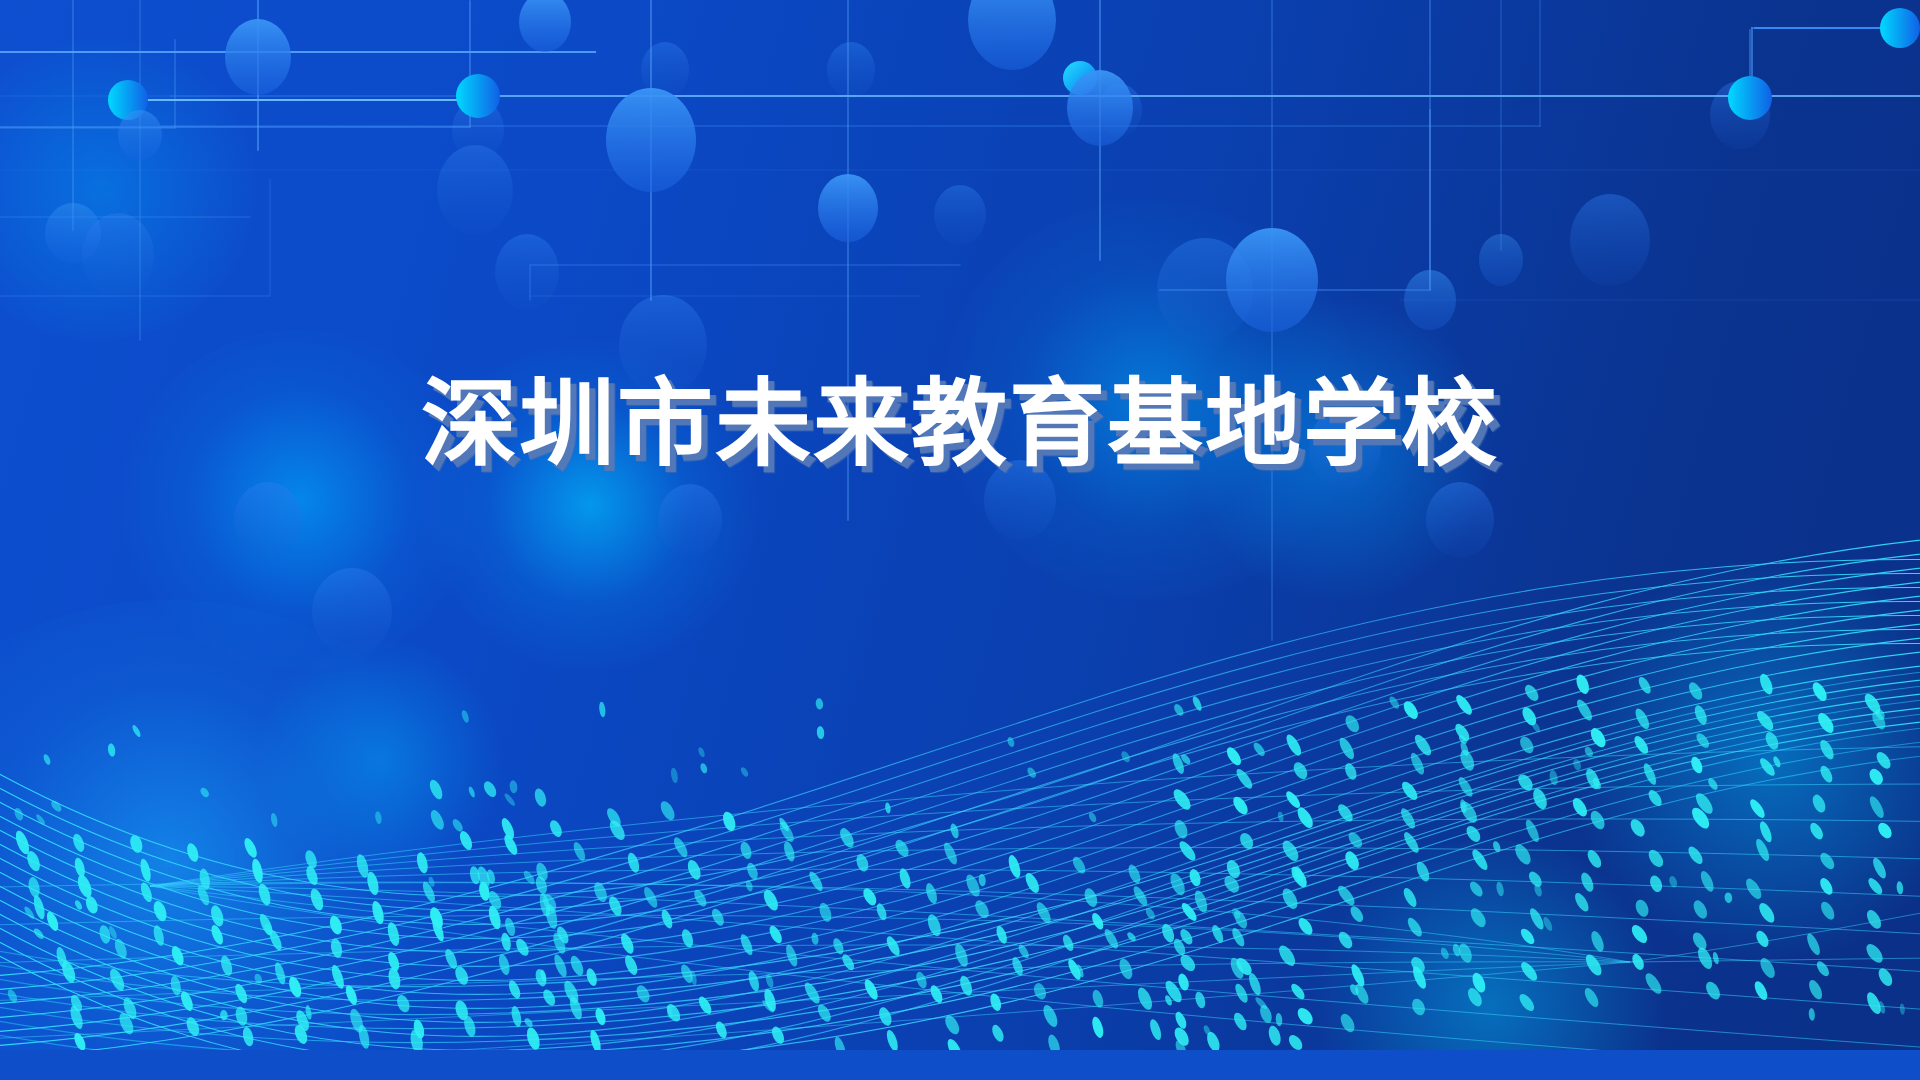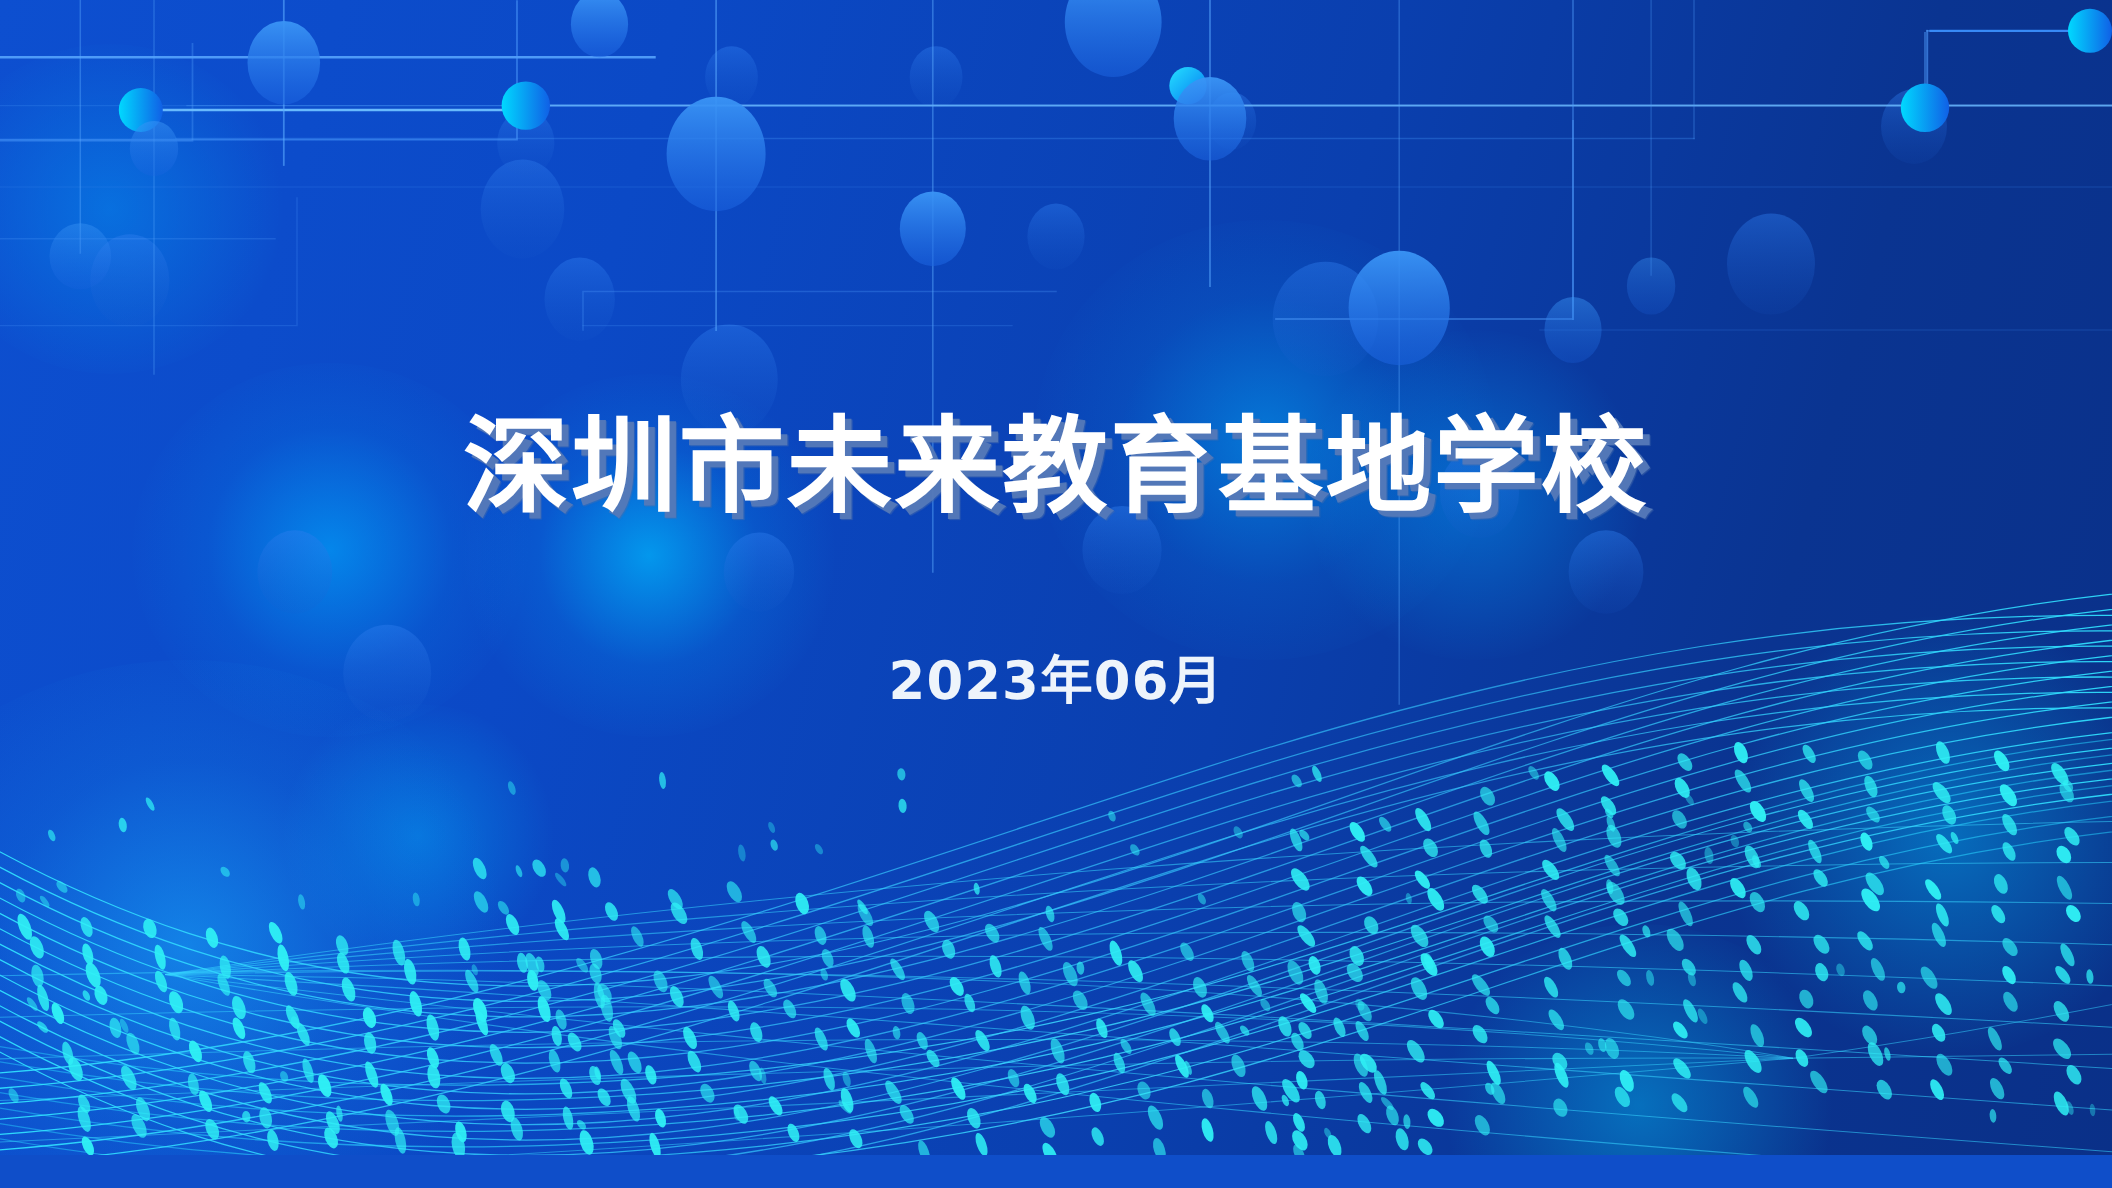--- a/index.html
+++ b/index.html
@@ -45,21 +45,21 @@
 
   
   .bottom-band{
     position:absolute;left:0;bottom:0;width:1920px;height:30px;
     background:#0f4ec9;
   }
 
   
   .content{
     position:absolute;left:0;top:0;width:1920px;height:1080px;
-    display:flex;flex-direction:column;align-items:center;
+    display:flex;flex-direction:column;
     z-index:40;
   }
   .title-block{margin-top:366px;text-align:center;}
   .title-line{
     font-size:96px;
     font-weight:bold;
     color:#ffffff;
     letter-spacing:2px;
     line-height:1.22;
     white-space:nowrap;
@@ -750,16 +750,15 @@
         <ellipse cx="431.6" cy="881.7" rx="2.5" ry="5.2" transform="rotate(-17.5 431.6 881.7)" opacity="0.42"></ellipse>
       </g>
   </svg>
 
   <div class="bottom-band"></div>
 
   <div class="content">
     <div class="title-block">
       <div class="title-line l1">深圳市未来教育基地学校</div>
     </div>
-    <div class="date">2023年06月</div>
   </div>
 
 </div>
 
 </body></html>

